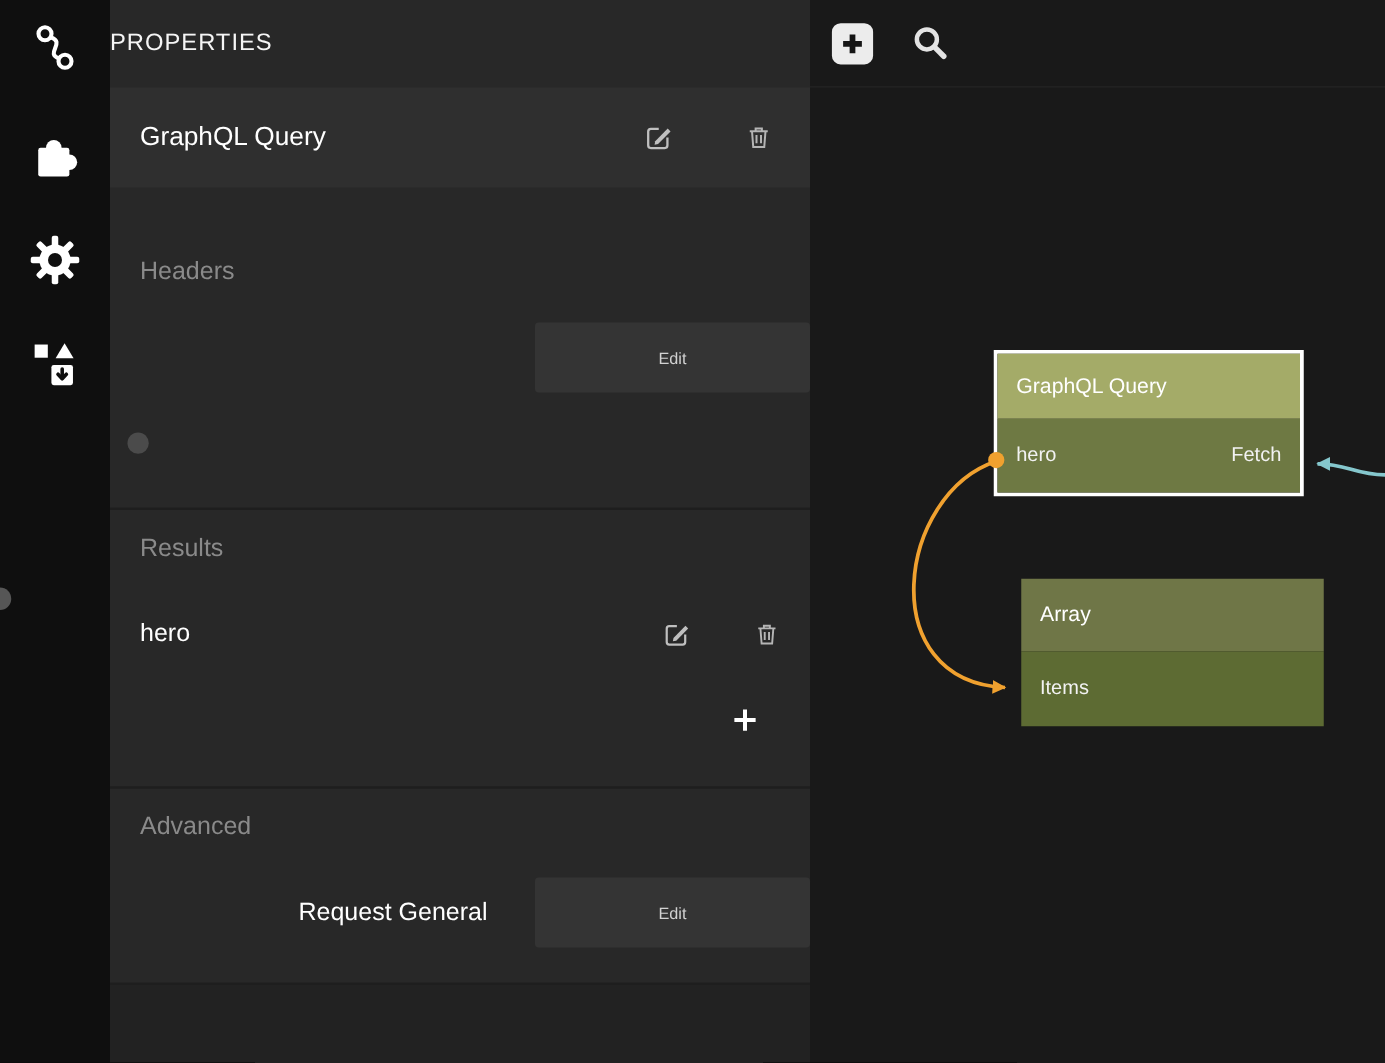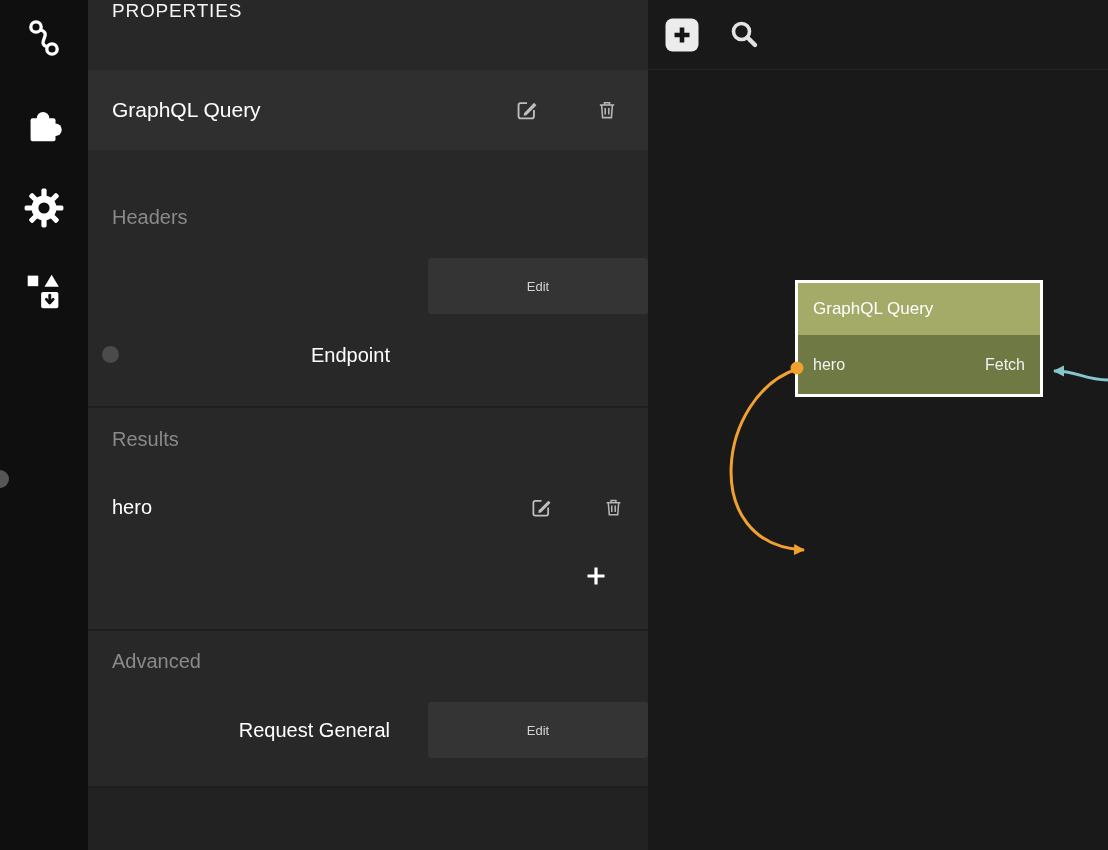--- a/index.html
+++ b/index.html
@@ -7,21 +7,21 @@
   body { font-family:"Liberation Sans", sans-serif; }
   .app { position:relative; width:1108px; height:850px; overflow:hidden; background:#1a1a1a; }
 
   
   .sidebar { position:absolute; left:0; top:0; width:88px; height:100%; background:#0f0f0f; z-index:5; }
   .side-icon { position:absolute; left:0; width:88px; height:52px; display:flex; align-items:center; justify-content:center; cursor:pointer; }
   .edge-dot { position:absolute; left:-9px; top:470px; width:18px; height:18px; border-radius:50%; background:#565656; }
 
   
   .props { position:absolute; left:88px; top:0; width:560px; height:100%; background:#282828; z-index:4; }
-  .props-header { position:absolute; top:0; left:0; right:0; height:70px; display:flex; padding-left:24px; color:#f5f5f5; font-size:19px; letter-spacing:.8px; }
+  .props-header { position:absolute; top:0; left:0; right:0; height:70px; display:flex; align-items:center; color:#f5f5f5; font-size:19px; letter-spacing:.8px; }
   .node-title-row { position:absolute; top:70px; left:0; right:0; height:80px; background:#2f2f2f; display:flex; align-items:center; gap:54px; padding:0 28px 0 24px; }
   .node-title-row .title { flex:1; color:#fff; font-size:21px; }
   .icon-btn { width:26px; height:26px; display:flex; align-items:center; justify-content:center; cursor:pointer; }
 
   .section-label { position:absolute; left:24px; color:#8a8a8a; font-size:20px; }
   .row-label { position:absolute; left:0; width:322px; height:56px; display:flex; align-items:center; justify-content:flex-end; padding-right:20px; color:#fff; font-size:20px; }
   .edit-btn { position:absolute; left:340px; width:220px; height:56px; background:#343434; border:none; border-radius:3px; color:#d2d2d2; font-size:13px; font-family:Liberation Sans, sans-serif; cursor:pointer; }
   .text-input { position:absolute; left:322px; width:220px; height:56px; background:#1d1d1d; border:none; border-radius:2px; color:#e8e8e8; font-size:19px; padding:0 14px; font-family:"Liberation Sans", sans-serif; outline:none; }
   .port-dot { position:absolute; left:14px; top:346px; width:17px; height:17px; border-radius:50%; background:#4b4b4b; cursor:pointer; }
   .divider { position:absolute; left:0; right:0; height:2px; background:#1e1e1e; }
@@ -122,21 +122,20 @@
             <path d="M6.6 7 L7.6 19.6 H16.4 L17.4 7"></path>
             <path d="M10.2 10 V16.6 M13.8 10 V16.6"></path>
           </g>
         </svg>
       </span>
     </div>
 
     <div class="section-label" style="top:206px">Headers</div>
     <button class="edit-btn" style="top:258px">Edit</button>
     <span class="port-dot"></span>
-    <div class="row-label" style="top:327px">Endpoint</div>
 
     <div class="divider" style="top:406px"></div>
 
     <div class="section-label" style="top:428px">Results</div>
     <div class="result-row">
       <span class="rname">hero</span>
       <span class="icon-btn">
         <svg width="25" height="25" viewBox="0 0 24 24">
           <path d="M12 5.6 H6.2 C5 5.6 4.2 6.4 4.2 7.6 V17.8 C4.2 19 5 19.8 6.2 19.8 H16.4 C17.6 19.8 18.4 19 18.4 17.8 V12" stroke="#bfbfbf" stroke-width="1.7" fill="none"></path>
           <path d="M9.4 14.7 L18.6 5.4 L20.7 7.5 L11.5 16.8 L8.9 17.3 Z" fill="#bfbfbf"></path>
@@ -188,20 +187,29 @@
     <div class="node node-gql">
       <div class="hdr">
         <span>GraphQL Query</span>
       </div>
       <div class="prow">
         <span>hero</span>
         <span>Fetch</span>
       </div>
     </div>
 
+    <div class="node node-array">
+      <div class="hdr">
+        <span>Array</span>
+      </div>
+      <div class="prow">
+        <span>Items</span>
+        <span></span>
+      </div>
+    </div>
 
     <svg class="wires" width="460" height="850">
       <defs>
         <marker id="arrowO" markerWidth="13" markerHeight="13" refX="10" refY="5.5" orient="auto" markerUnits="userSpaceOnUse">
           <path d="M0 0 L11 5.5 L0 11 Z" fill="#f0a12f"></path>
         </marker>
         <marker id="arrowT" markerWidth="13" markerHeight="13" refX="10" refY="5.5" orient="auto" markerUnits="userSpaceOnUse">
           <path d="M0 0 L11 5.5 L0 11 Z" fill="#85c7cd"></path>
         </marker>
       </defs>

